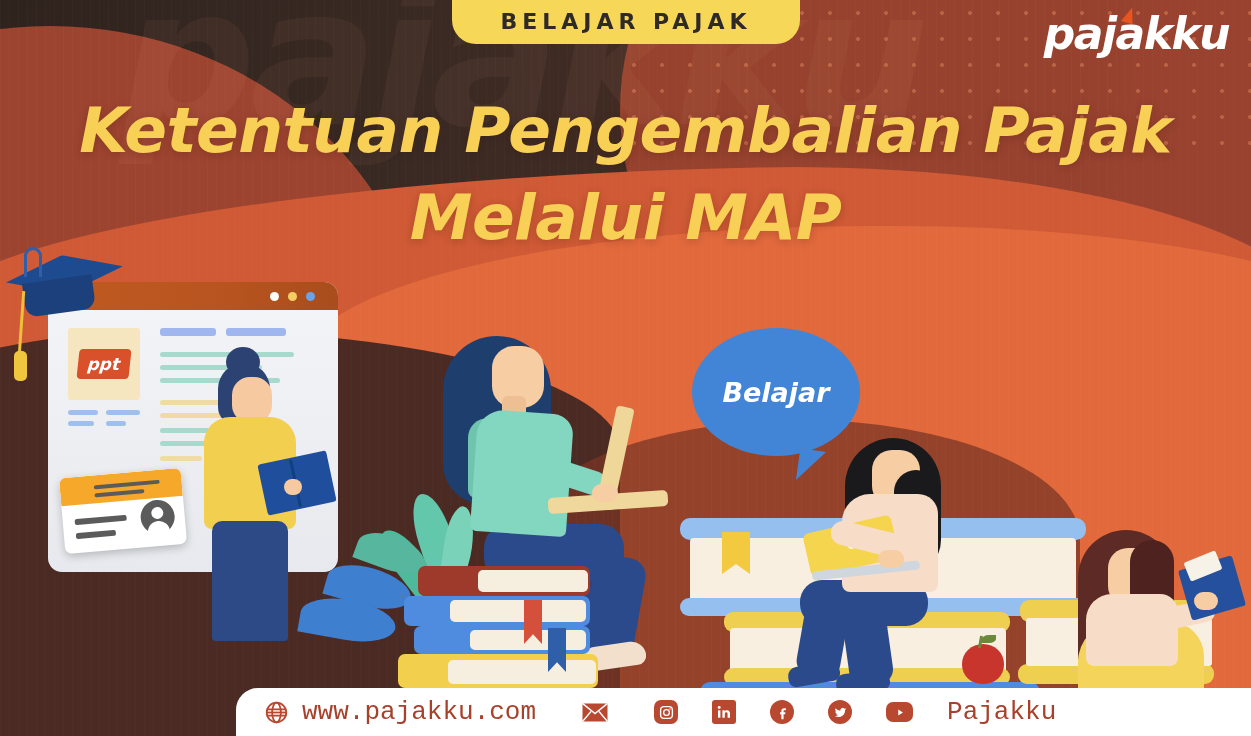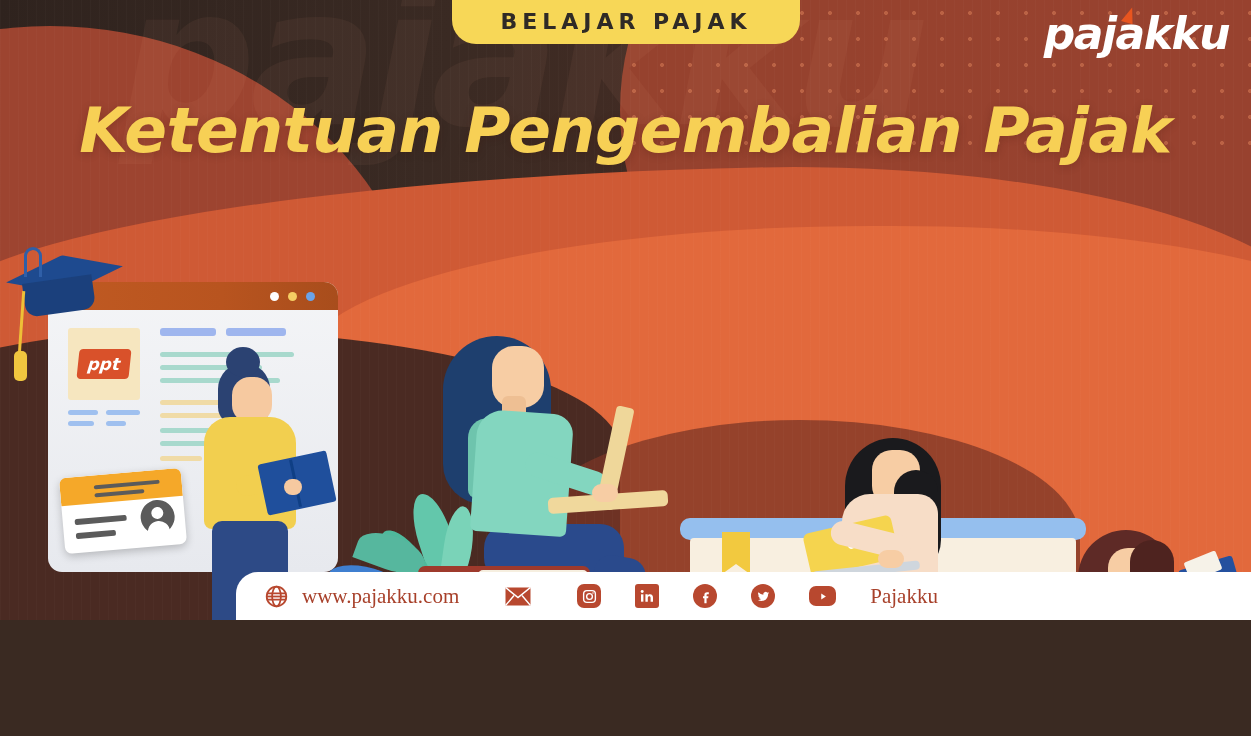--- a/index.html
+++ b/index.html
@@ -3,21 +3,21 @@
 <meta charset="utf-8">
 <style>
   * { margin:0; padding:0; box-sizing:border-box; }
   html,body { width:1251px; height:736px; overflow:hidden; }
   body {
     font-family:"Liberation Sans", sans-serif;
     background:#3a2a22;
   }
   .poster {
     position:relative;
-    width:1251px; height:620px;
+    width:1251px; height:736px;
     overflow:hidden;
     background:#4d7c0f;
   }
 
   
   .bg-base {
     position:absolute; inset:0;
     background:linear-gradient(95deg,#3a2923 0%,#4a3026 22%,#5a3429 40%,#6b3a2b 60%,#7d3f2e 80%,#8a442f 100%);
   }
   .bg-dark-top {
@@ -290,21 +290,21 @@
 
   
   .footer {
     position:absolute;
     left:236px; bottom:0; width:1015px; height:48px;
     background:#ffffff;
     border-radius:22px 0 0 0;
     display:flex; align-items:center;
     padding-left:28px; gap:13px;
   }
-  .f-text { color:#a8412b; font-size:21px; font-weight:400; font-family:Liberation Serif, serif; }
+  .f-text { color:#a8412b; font-size:26px; font-weight:400; font-family:Liberation Mono, monospace; }
   .f-icon { display:flex; align-items:center; justify-content:center; flex:0 0 auto; }
   .soc {
     width:24px; height:24px; background:#b8482f;
     display:flex;align-items:center;justify-content:center;
     flex:0 0 auto;
   }
   .soc.ig { border-radius:7px; }
   .soc.li { border-radius:3px; }
   .soc.fb { border-radius:50%; }
   .soc.tw { border-radius:50%; }
@@ -332,20 +332,21 @@
   <div class="badge">
     <span class="badge-text">BELAJAR PAJAK</span>
   </div>
   <div class="logo">
     <span>pajakku</span>
     <span class="tick"></span>
   </div>
 
   <div class="title">
     <div>Ketentuan Pengembalian Pajak</div>
+    <div>Melalui MAP</div>
   </div>
 
   <div class="ill-left">
     <div class="browser">
       <div class="browser-bar">
         <span class="d" style="left:222px;background:#fdfdfd;"></span>
         <span class="d" style="left:240px;background:#f5ce63;"></span>
         <span class="d" style="left:258px;background:#6aa3e8;"></span>
       </div>
       <div class="ppt-panel">
@@ -473,20 +474,24 @@
     <span class="p4-hairf"></span>
     <span class="p4-legs"></span>
     <span class="p4-shoe"></span>
     <span class="p4-top"></span>
     <span class="p4-arm"></span>
     <span class="p4-book"></span>
     <span class="p4-bookp"></span>
     <span class="p4-hand"></span>
   </div>
 
+  <div class="bubble bubble-blue">
+    <span>Belajar</span>
+    <span class="tail"></span>
+  </div>
 
   <div class="footer">
     <span class="f-icon">
       <svg width="25" height="25" viewBox="0 0 24 24" fill="none" stroke="#b8482f" stroke-width="1.7">
         <circle cx="12" cy="12" r="9.4"></circle>
         <ellipse cx="12" cy="12" rx="4.2" ry="9.4"></ellipse>
         <line x1="2.6" y1="9" x2="21.4" y2="9"></line>
         <line x1="2.6" y1="15" x2="21.4" y2="15"></line>
         <line x1="2.6" y1="12" x2="21.4" y2="12"></line>
       </svg>

